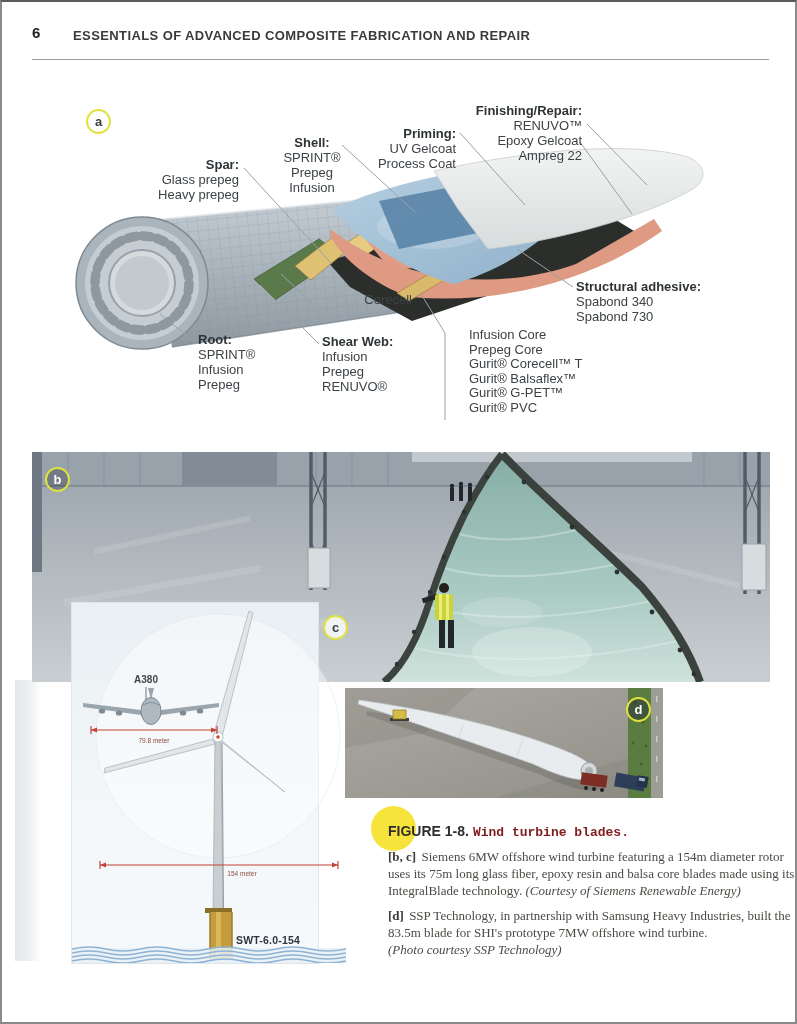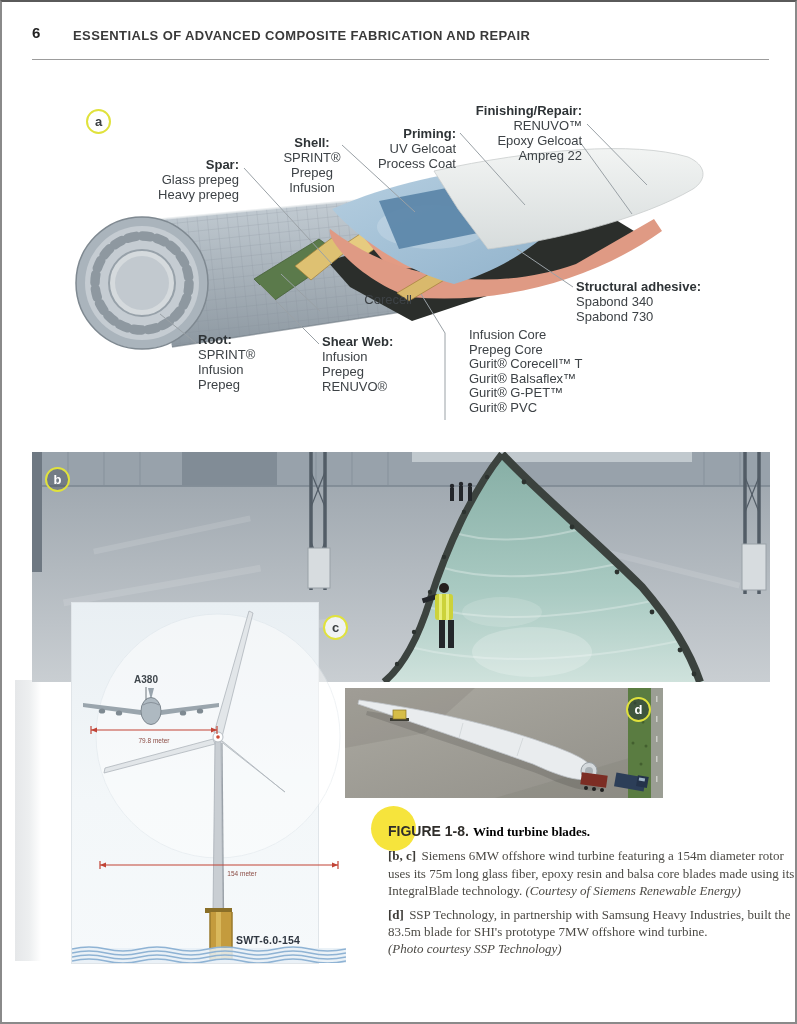--- a/index.html
+++ b/index.html
@@ -39,21 +39,21 @@
            border:1px solid #e0e5e9;box-sizing:border-box;}
   
   #leftstrip{left:13px;top:678px;width:26px;height:281px;z-index:1;
              background:linear-gradient(to right,#e5e7e9 0%,#edeff0 55%,rgba(238,240,241,0) 100%);}
   
   #cap-blob{left:369px;top:804px;width:45px;height:45px;border-radius:50%;background:#f6e43c;z-index:2;}
   #caption{left:386px;top:820px;width:409px;z-index:3;font-family:"Liberation Serif",serif;
            font-size:13px;line-height:1.32;color:#4c4a45;}
   #caption p{margin:0 0 7px 0;}
   #caption .figlabel{font-family:"Liberation Sans",sans-serif;font-weight:bold;font-size:14px;color:#2f2d2a;margin-right:4px;}
-  #caption .figtitle{font-weight:bold;color:#000000;}
+  #caption .figtitle{font-weight:bold;color:#7f1d1d;font-family:Liberation Mono, monospace;}
   #caption .tag{font-weight:bold;color:#3d3b37;margin-right:2px;}
   #caption .courtesy{font-style:italic;}
   svg text{font-family:"Liberation Sans",sans-serif;}
 </style>
 </head>
 <body>
 
 <div id="page">
 
   <div class="abs pagenum">6</div>

